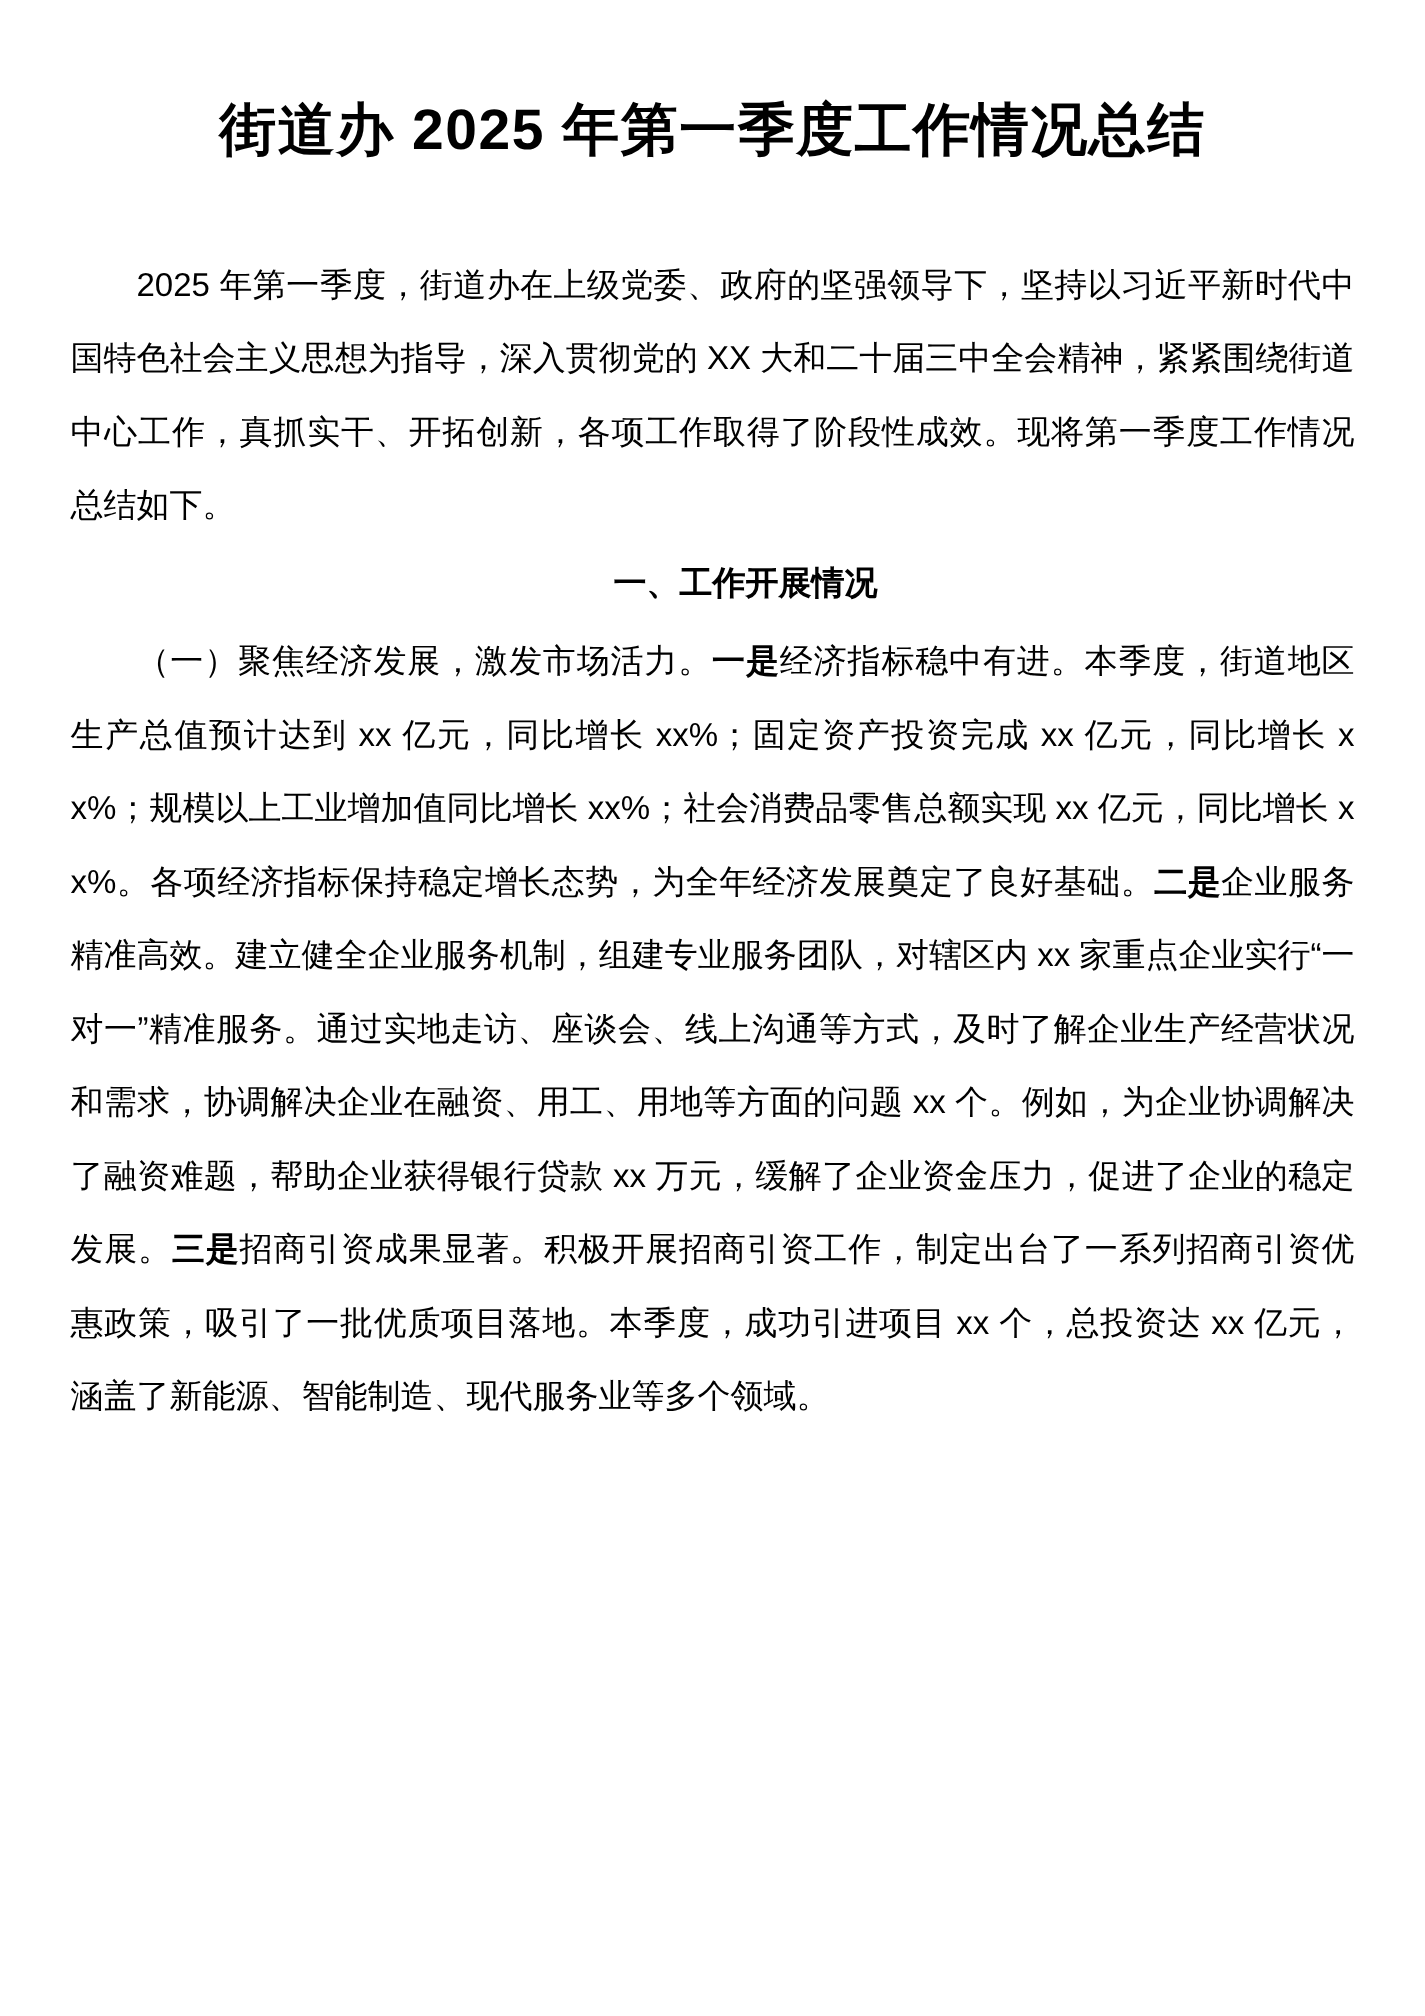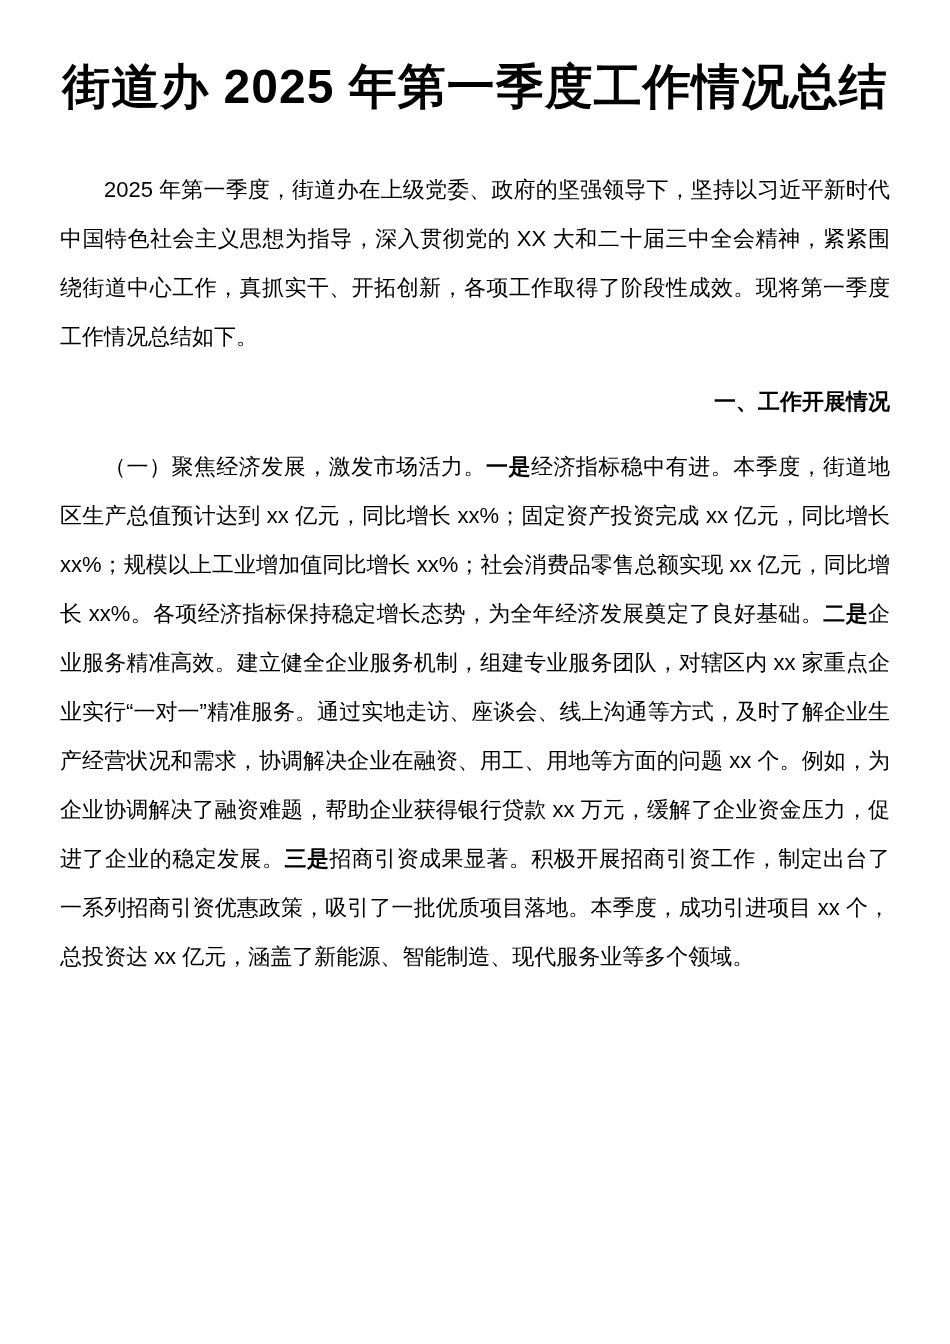--- a/index.html
+++ b/index.html
@@ -14,38 +14,38 @@
     background: #ffffff;
     color: #000000;
     font-family: "Liberation Sans", "DejaVu Sans", sans-serif;
     overflow: hidden;
     margin: 0 auto;
   }
   .doc {
     padding: 62px 44px 0 44px;
   }
   .doc-title {
-    font-size: 48px;
+    font-size: 38px;
     font-weight: 700;
     line-height: 50px;
     text-align: center;
     margin: 0 0 53px 0;
     letter-spacing: 1px;
   }
   p.para {
     font-size: 22px;
     line-height: 49px;
-    margin: 16px;
+    margin: 3px;
     text-align: justify;
     text-indent: 2em;
     word-break: break-all;
   }
   p.para.heading {
     font-weight: 700;
-    text-align: right;
+    text-align: center;
   }
   span.b {
     font-weight: 700;
   }
 </style>
 </head>
 <body>
 
 <div class="page">
   <div class="doc">

